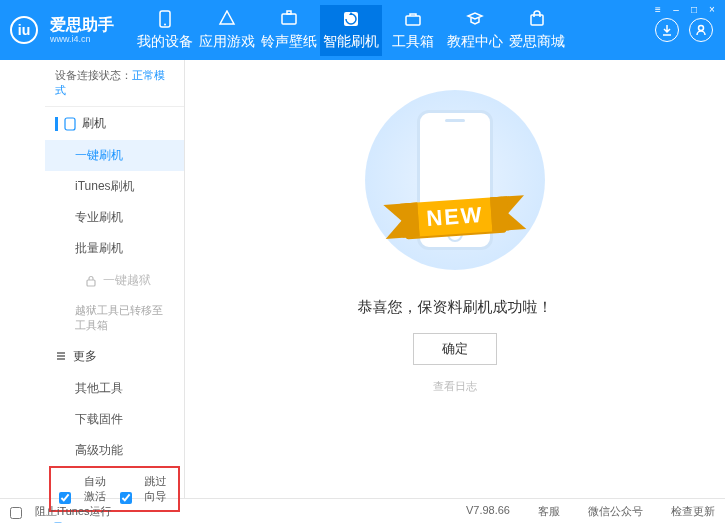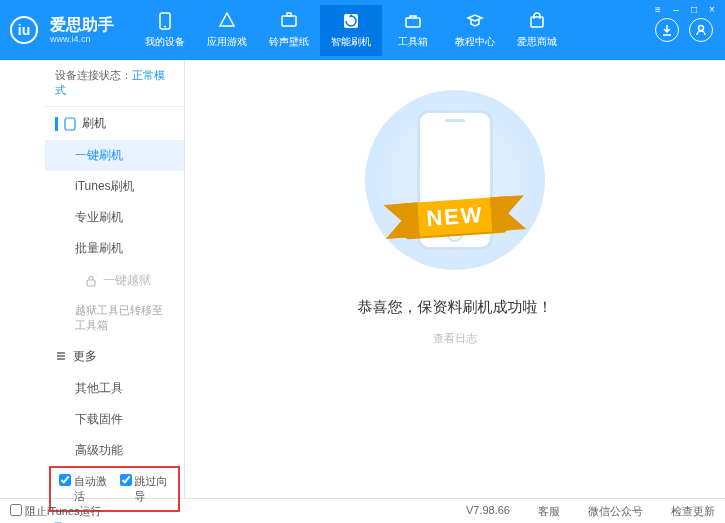--- a/index.html
+++ b/index.html
@@ -4,21 +4,21 @@
 <style>
 * { margin: 0; padding: 0; box-sizing: border-box; font-family: "Microsoft YaHei", "PingFang SC", sans-serif; }
 body { background: #fff; width: 725px; height: 523px; overflow: hidden; font-size: 12px; color: #333; }
 
 .titlebar { height: 60px; background: #1a94ff; display: flex; align-items: center; padding: 0 12px 0 10px; color: #fff; }
 .logo { display: flex; align-items: center; gap: 12px; }
 .logo-icon { width: 28px; height: 28px; border: 2px solid #fff; border-radius: 50%; display: flex; align-items: center; justify-content: center; font-weight: bold; font-size: 14px; }
 .logo-text { font-size: 16px; font-weight: bold; line-height: 1.1; }
 .logo-sub { font-size: 9px; opacity: .8; }
 .nav { display: flex; margin-left: 20px; gap: 0; }
-.nav-item { width: 62px; height: 51px; display: flex; flex-direction: column; align-items: center; justify-content: center; gap: 4px; cursor: pointer; font-size: 10px; }
+.nav-item { width: 62px; height: 51px; display: flex; flex-direction: column; align-items: center; justify-content: center; gap: 4px; cursor: pointer; font-size: 14px; }
 .nav-item.active { background: #0078e6; }
 .nav-icon { width: 20px; height: 20px; display: flex; align-items: center; justify-content: center; }
 .titlebar-right { margin-left: auto; display: flex; align-items: center; gap: 10px; }
 .win-controls { display: flex; gap: 4px; font-size: 10px; position: absolute; top: 4px; right: 6px; color: #fff; }
 .win-controls span { width: 14px; text-align: center; cursor: pointer; }
 .circle-btn { width: 24px; height: 24px; border: 1.5px solid #fff; border-radius: 50%; display: flex; align-items: center; justify-content: center; cursor: pointer; }
 
 .main { display: flex; height: 438px; margin-left: 45px; }
 .sidebar { width: 140px; border-right: 1px solid #e5e5e5; display: flex; flex-direction: column; }
 .status-bar { padding: 8px 10px; font-size: 11px; color: #666; border-bottom: 1px solid #eee; }
@@ -26,21 +26,21 @@
 .sb-section { }
 .sb-head { display: flex; align-items: center; gap: 6px; padding: 8px 10px; font-size: 12px; color: #444; cursor: pointer; }
 .sb-head .bar { width: 3px; height: 14px; background: #1a94ff; }
 .sb-head.locked { color: #bbb; padding-left: 40px; }
 .sb-sub { padding: 7px 10px 7px 30px; font-size: 12px; color: #555; cursor: pointer; }
 .sb-sub.active { background: #e8f3ff; color: #1a94ff; }
 .sb-note { padding: 6px 10px 6px 30px; font-size: 11px; color: #aaa; line-height: 1.4; }
 
 .sb-bottom { margin-top: auto; }
 .opt-row { display: flex; gap: 10px; padding: 6px 8px; border: 2px solid #e63b3b; margin: 0 4px 6px; }
-.chk { display: flex; align-items: flex-start; gap: 3px; font-size: 11px; color: #555; cursor: pointer; }
+.chk { display: flex; align-items: flex-end; gap: 13px; font-size: 11px; color: #555; cursor: pointer; }
 .chk input { accent-color: #1a94ff; width: 12px; height: 12px; }
 .device { padding: 4px 8px 6px; }
 .dev-name { color: #1a94ff; font-size: 12px; display: flex; align-items: center; gap: 4px; }
 
 .content { flex: 1; display: flex; flex-direction: column; align-items: center; padding-top: 30px; }
 .illus { width: 220px; height: 180px; position: relative; display: flex; align-items: center; justify-content: center; }
 .halo { position: absolute; width: 180px; height: 180px; border-radius: 50%; background: radial-gradient(circle,#eaf4ff 0%,#d4e9ff 70%,transparent 100%); }
 .phone { position: relative; width: 76px; height: 140px; background: #fff; border: 3px solid #cfe3f7; border-radius: 12px; }
 .phone:before { content:""; position:absolute; top:6px; left:50%; transform:translateX(-50%); width:20px; height:3px; background:#cfe3f7; border-radius:2px; }
 .phone:after { content:""; position:absolute; bottom:5px; left:50%; transform:translateX(-50%); width:12px; height:12px; border:2px solid #cfe3f7; border-radius:50%; }
@@ -223,20 +223,21 @@
     </div>
   </div>
 
   <div class="content">
     <div class="illus">
       <div class="halo"></div>
       <div class="phone"></div>
       <div class="banner">NEW</div>
     </div>
     <div class="msg">恭喜您，保资料刷机成功啦！</div>
+    <button class="ok-btn">确定</button>
     <div class="log-link">查看日志</div>
   </div>
 </div>
 
 <div class="footer">
   <label class="chk">
       <input type="checkbox" style="">
       <span>阻止iTunes运行</span>
     </label>
   <div class="footer-right">

